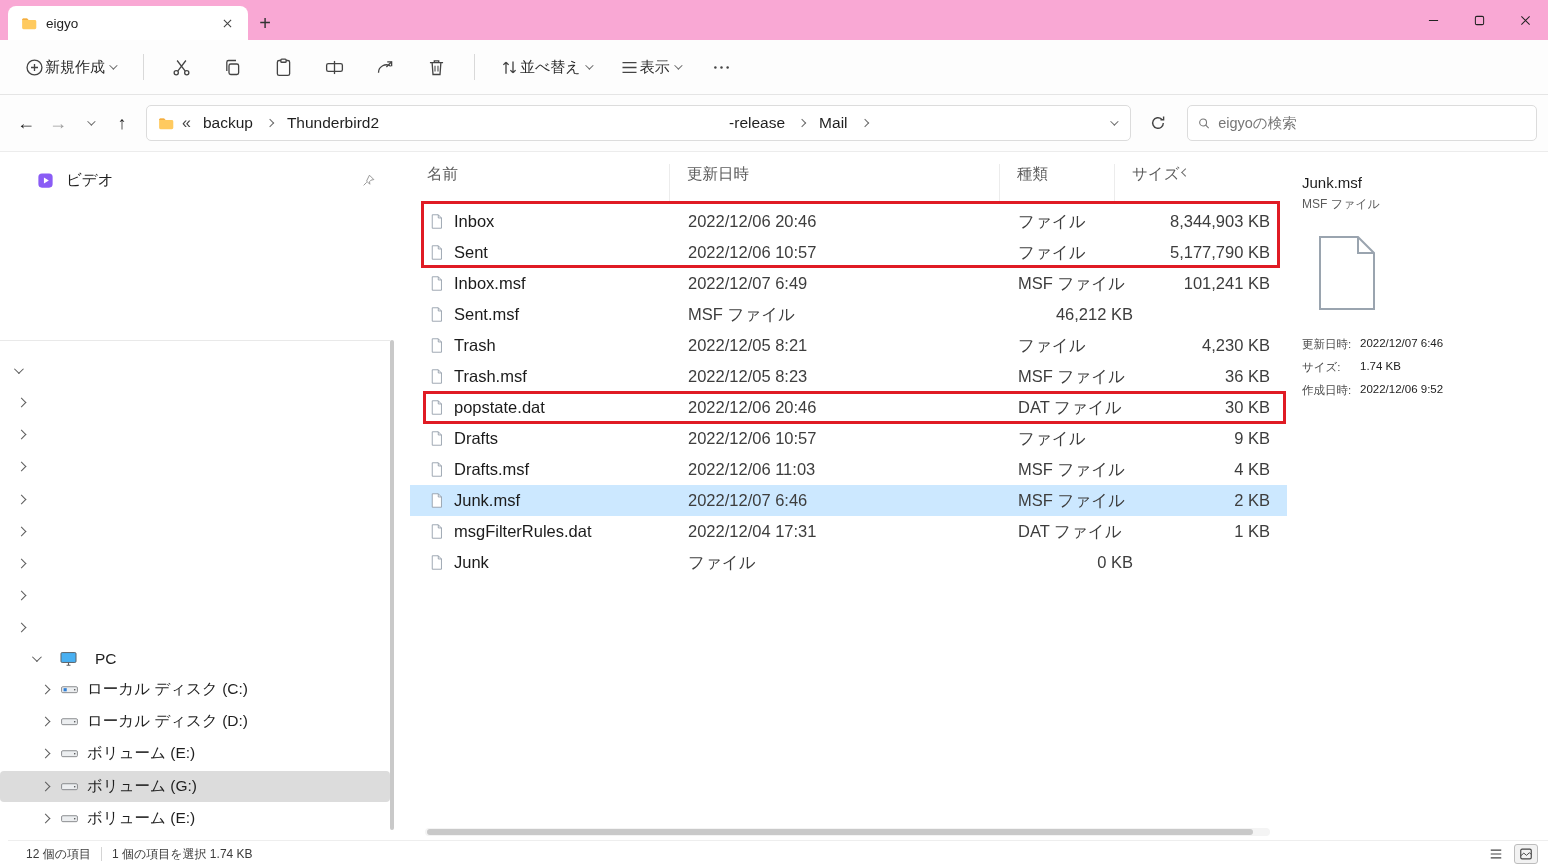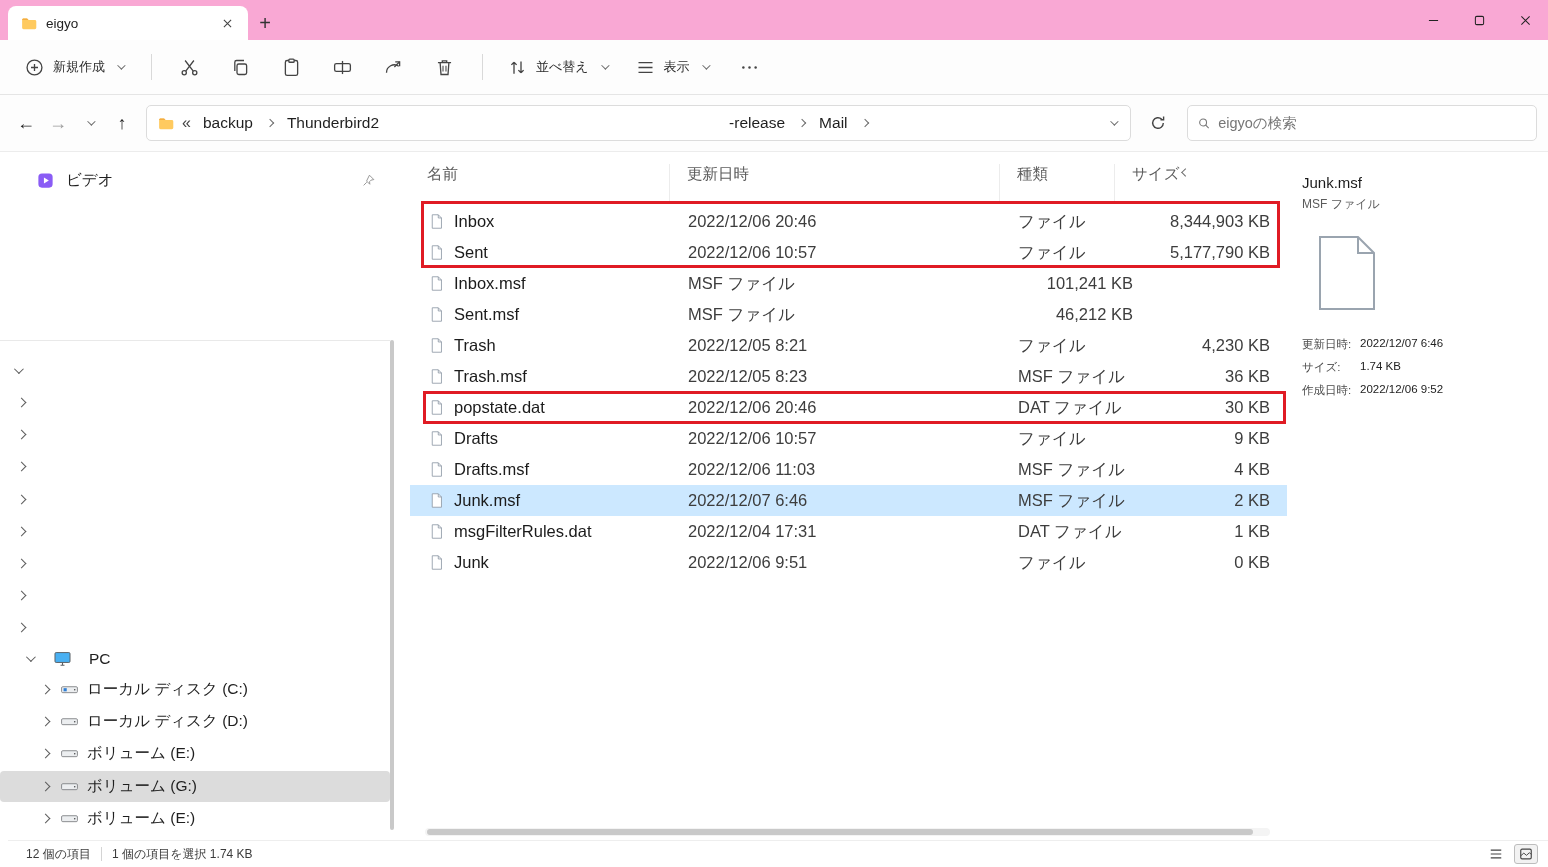--- a/index.html
+++ b/index.html
@@ -22,21 +22,21 @@
   
   .titlebar{ position:absolute; left:0; top:0; width:1548px; height:40px; background:#f9a8d4; display:flex; align-items:flex-end; }
   .tab{ margin-left:8px; width:240px; height:34px; background:#fff; border-radius:8px 8px 0 0; display:flex; align-items:center; gap:9px; padding:0 10px 0 12px; font-size:13.5px; color:#222; }
   .tab-close{ margin-left:auto; width:22px; height:22px; display:flex; align-items:center; justify-content:center; border-radius:4px; cursor:default; }
   .newtab{ width:34px; height:34px; display:flex; align-items:center; justify-content:center; font-size:20px; color:#333; }
   .win-controls{ margin-left:auto; display:flex; height:40px; }
   .win-btn{ width:46px; height:40px; display:flex; align-items:center; justify-content:center; }
 
   
   .commandbar{ position:absolute; left:0; top:40px; width:1548px; height:55px; background:#fdfdfd; border-bottom:1px solid #e5e5e5; display:flex; align-items:center; padding:0 14px; gap:4px; }
-  .cmd-btn{ display:flex; align-items:center; gap:8px; padding:8px 10px; border-radius:5px; font-size:13px; color:#2b2b2b; }
+  .cmd-btn{ display:flex; align-items:center; padding:8px 10px; border-radius:5px; font-size:15px; color:#2b2b2b; }
   .cmd-ico{ width:21px; height:21px; }
   .cmd-sep{ width:1px; height:26px; background:#d9d9d9; margin:0 10px; }
   .icon-btn{ padding:8px 13px; }
 
   
   .addressrow{ position:absolute; left:0; top:95px; width:1548px; height:57px; background:#fdfdfd; border-bottom:1px solid #ececec; display:flex; align-items:center; padding:0 10px; }
   .nav-btn{ width:32px; height:32px; display:flex; align-items:center; justify-content:center; font-size:18px; color:#1f1f1f; border-radius:5px; flex:0 0 auto; }
   .nav-btn.disabled{ color:#9d9d9d; }
   .addr-box{ margin-left:8px; width:985px; height:36px; border:1px solid #dcdcdc; border-radius:5px; background:#fff; display:flex; align-items:center; gap:6px; padding:0 10px; font-size:15.5px; color:#1f1f1f; }
   .bc-item{ padding:2px 4px; border-radius:3px; white-space:nowrap; }
@@ -298,21 +298,21 @@
   <div class="side-item" style="top:396px; padding-left:14px">
       <span class="chev right"></span>
     </div>
   <div class="side-item" style="top:428px; padding-left:14px">
       <span class="chev right"></span>
     </div>
   <div class="side-item" style="top:460px; padding-left:14px">
       <span class="chev right"></span>
     </div>
 
-  <div class="side-item" style="top:491px; padding-left:22px; gap:17px">
+  <div class="side-item" style="top:491px; padding-left:28px; gap:17px">
     <span class="chev down"></span>
     <span class="side-ico">
       <svg viewBox="0 0 24 24" width="19" height="19">
           <rect x="2.5" y="4.5" width="19" height="12.5" rx="1.5" fill="#49b0f2" stroke="#5b5e61" stroke-width="1.2"></rect>
           <path d="M9.5 20.5h5M12 17v3.5" stroke="#5b5e61" stroke-width="1.4"></path>
         </svg>
     </span>
     <span>PC</span>
   </div>
 
@@ -424,20 +424,21 @@
     <div class="frow fl-grid">
       <div class="c-name">
           <span class="fico">
             <svg viewBox="0 0 24 24" width="17" height="17">
               <path d="M6 2.5h8.5L19 7v14.5H6z" fill="#fff" stroke="#8f9aa6" stroke-width="1.2"></path>
               <path d="M14.5 2.5V7H19" fill="none" stroke="#8f9aa6" stroke-width="1.2"></path>
             </svg>
           </span>
           <span>Inbox.msf</span>
         </div>
+      <div class="c-date">2022/12/07 6:49</div>
       <div class="c-type">MSF ファイル</div>
       <div class="c-size">101,241 KB</div>
     </div>
 
     <div class="frow fl-grid">
       <div class="c-name">
           <span class="fico">
             <svg viewBox="0 0 24 24" width="17" height="17">
               <path d="M6 2.5h8.5L19 7v14.5H6z" fill="#fff" stroke="#8f9aa6" stroke-width="1.2"></path>
               <path d="M14.5 2.5V7H19" fill="none" stroke="#8f9aa6" stroke-width="1.2"></path>
@@ -557,21 +558,20 @@
     <div class="frow fl-grid">
       <div class="c-name">
           <span class="fico">
             <svg viewBox="0 0 24 24" width="17" height="17">
               <path d="M6 2.5h8.5L19 7v14.5H6z" fill="#fff" stroke="#8f9aa6" stroke-width="1.2"></path>
               <path d="M14.5 2.5V7H19" fill="none" stroke="#8f9aa6" stroke-width="1.2"></path>
             </svg>
           </span>
           <span>Junk</span>
         </div>
-      <div class="c-date">2022/12/06 9:51</div>
       <div class="c-type">ファイル</div>
       <div class="c-size">0 KB</div>
     </div>
 
   </div>
 
   <div class="annobox anno1"></div>
   <div class="annobox anno2"></div>
 
   <div class="hscrollbar">

